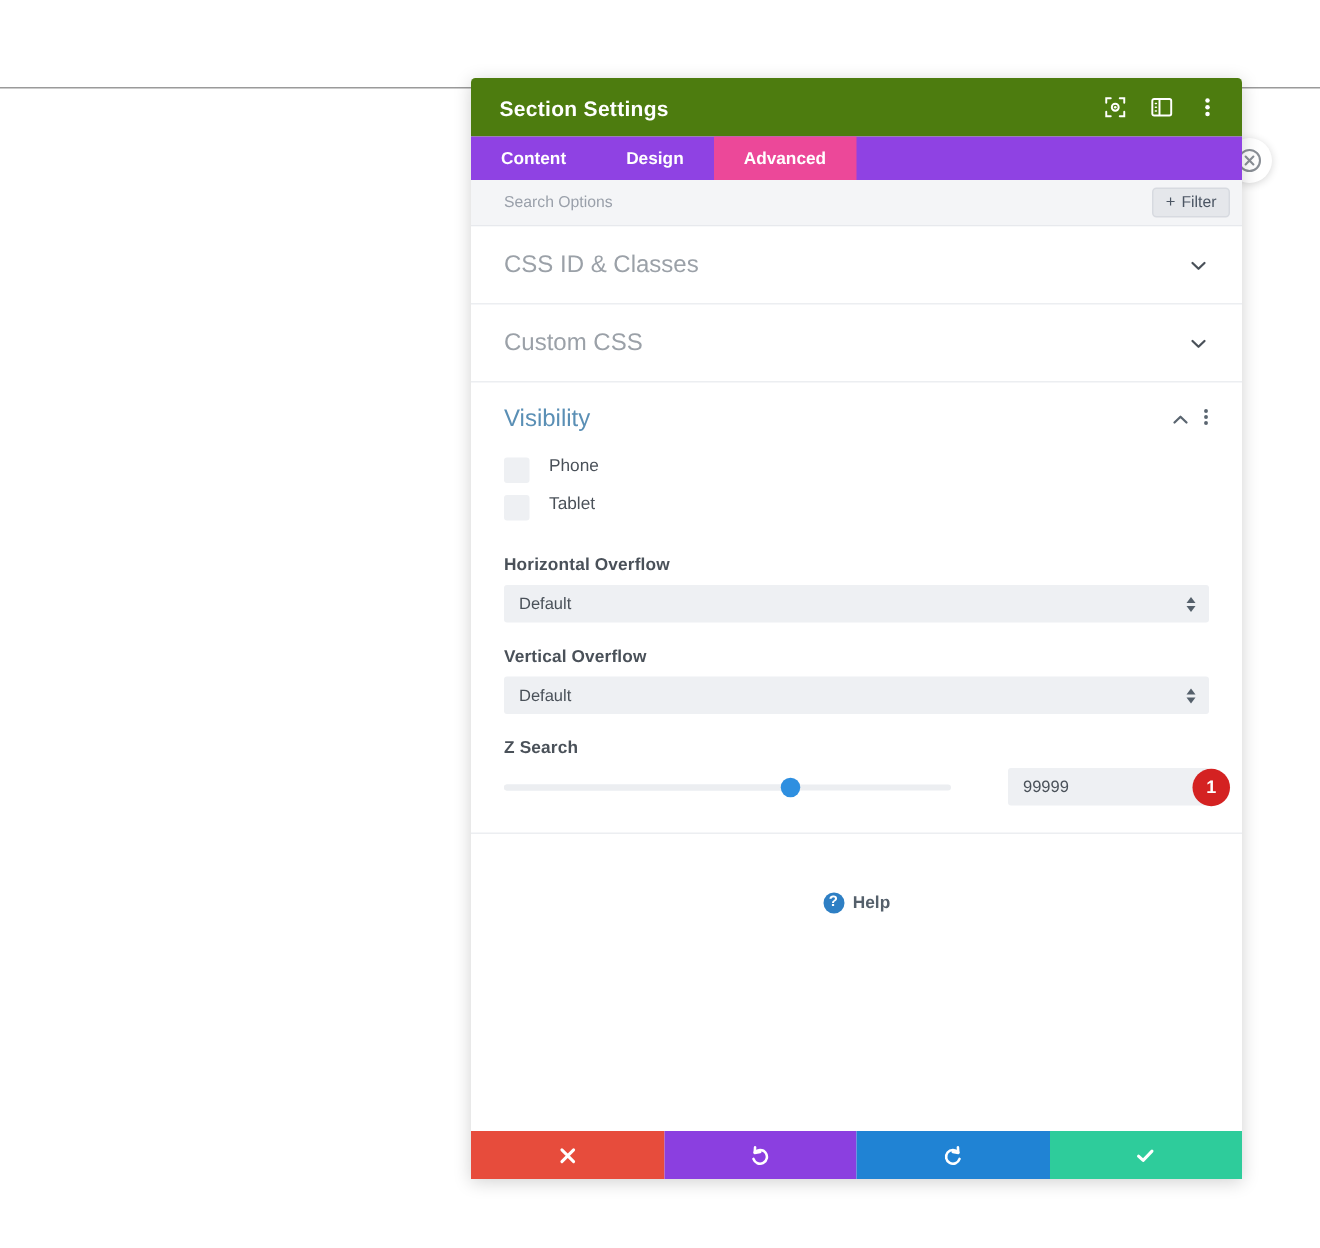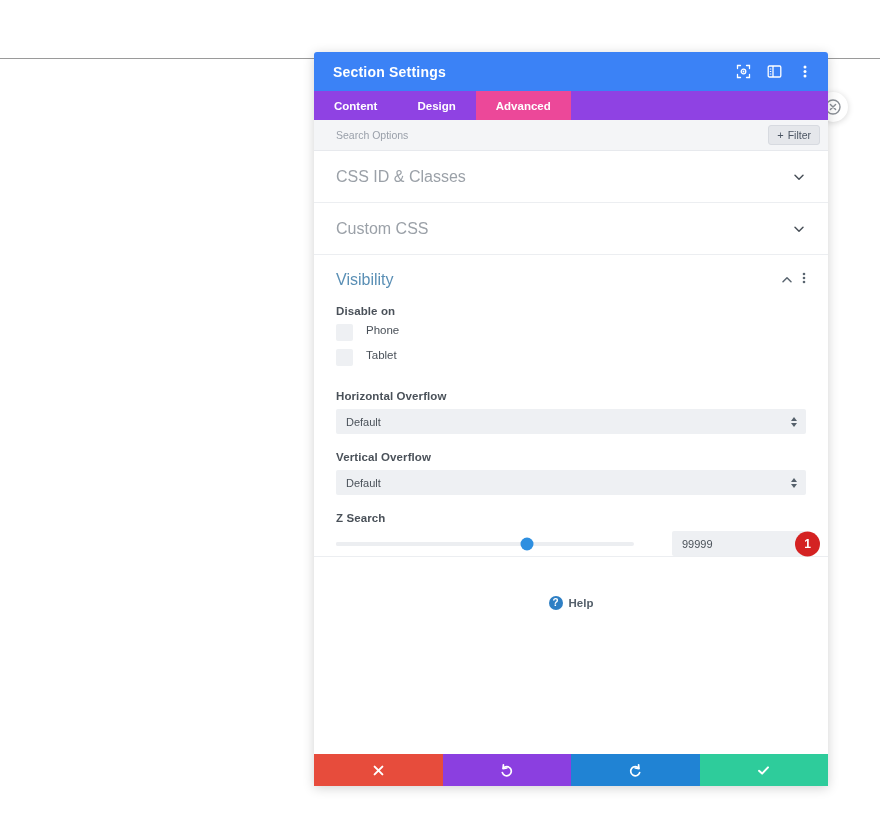--- a/index.html
+++ b/index.html
@@ -35,21 +35,21 @@
     background: #ffffff;
     box-shadow: 0 2px 12px rgba(0,0,0,0.18);
     z-index: 3;
     display: flex; flex-direction: column;
     border-radius: 3px 3px 0 0;
     overflow: hidden;
   }
 
   
   .modal-header {
-    height: 39px; background: #3b82f6;
+    height: 39px; background: #4d7c0f;
     display: flex; align-items: center;
     padding: 0 14px 0 19px;
     flex: none;
   }
   .modal-title {
     color: #ffffff; font-size: 14px; font-weight: bold;
     letter-spacing: .2px; flex: 1;
   }
   .hdr-icons { display: flex; align-items: center; gap: 13px; }
   .hdr-icon { width: 18px; height: 18px; display: flex; align-items: center; justify-content: center; cursor: pointer; }
@@ -91,21 +91,21 @@
   .acc-row {
     height: 52px; display: flex; align-items: center;
     padding: 0 22px; border-bottom: 1px solid #eceef1;
     cursor: pointer;
   }
   .acc-title { flex: 1; font-size: 16px; color: #9ba1a8; font-weight: normal; }
   .acc-title.open { color: #5a8fb5; }
   .acc-right { display: flex; align-items: center; gap: 8px; }
   .chev { width: 14px; height: 14px; display: block; }
 
-  .section-open { border-bottom: 1px solid #eceef1; }
+  .section-open { border-bottom: 1px solid #eceef1; padding-bottom: 18px; }
   .section-open .acc-row { border-bottom: none; height: 50px; }
 
   .fieldblock { padding: 0 22px; }
   .flabel {
     font-size: 11.5px; color: #4a5159; font-weight: bold;
     margin-bottom: 7px; letter-spacing: .1px;
   }
 
   .cb-row { display: flex; align-items: flex-start; height: 24px; margin-bottom: 1px; }
   .cbox {
@@ -283,21 +283,20 @@
               <svg width="4" height="14" viewBox="0 0 4 14">
                 <circle cx="2" cy="3" r="1.3" fill="#5a6570"></circle>
                 <circle cx="2" cy="7" r="1.3" fill="#5a6570"></circle>
                 <circle cx="2" cy="11" r="1.3" fill="#5a6570"></circle>
               </svg>
             </span>
           </div>
         </div>
 
         <div class="fieldblock">
-          <div class="flabel">Disable on</div>
           <div class="cb-row">
             <div class="cbox"></div>
             <div class="cb-label">Phone</div>
           </div>
           <div class="cb-row">
             <div class="cbox"></div>
             <div class="cb-label">Tablet</div>
           </div>
         </div>
 

